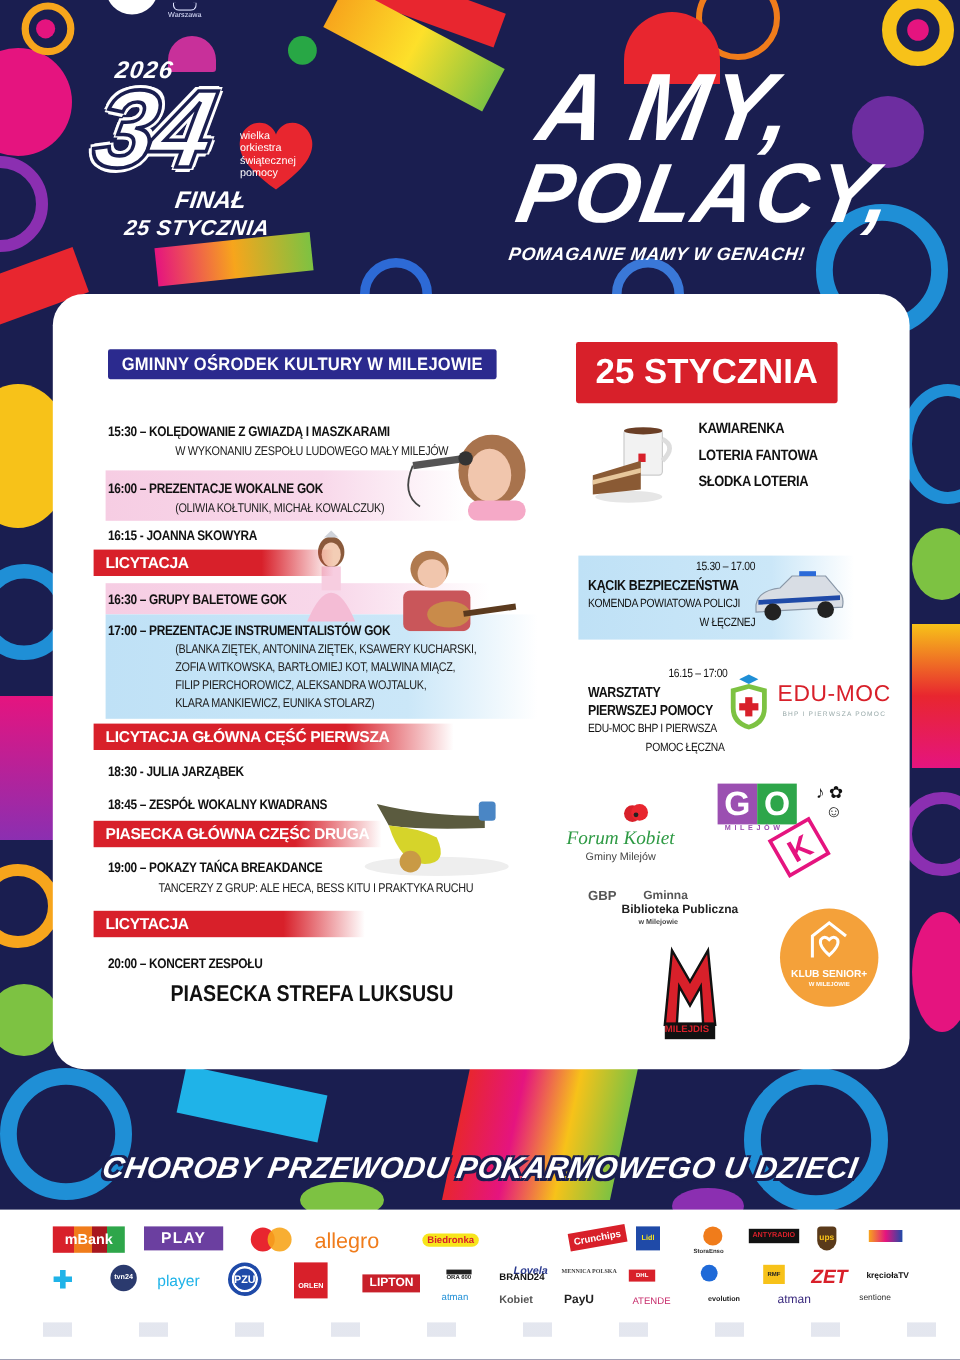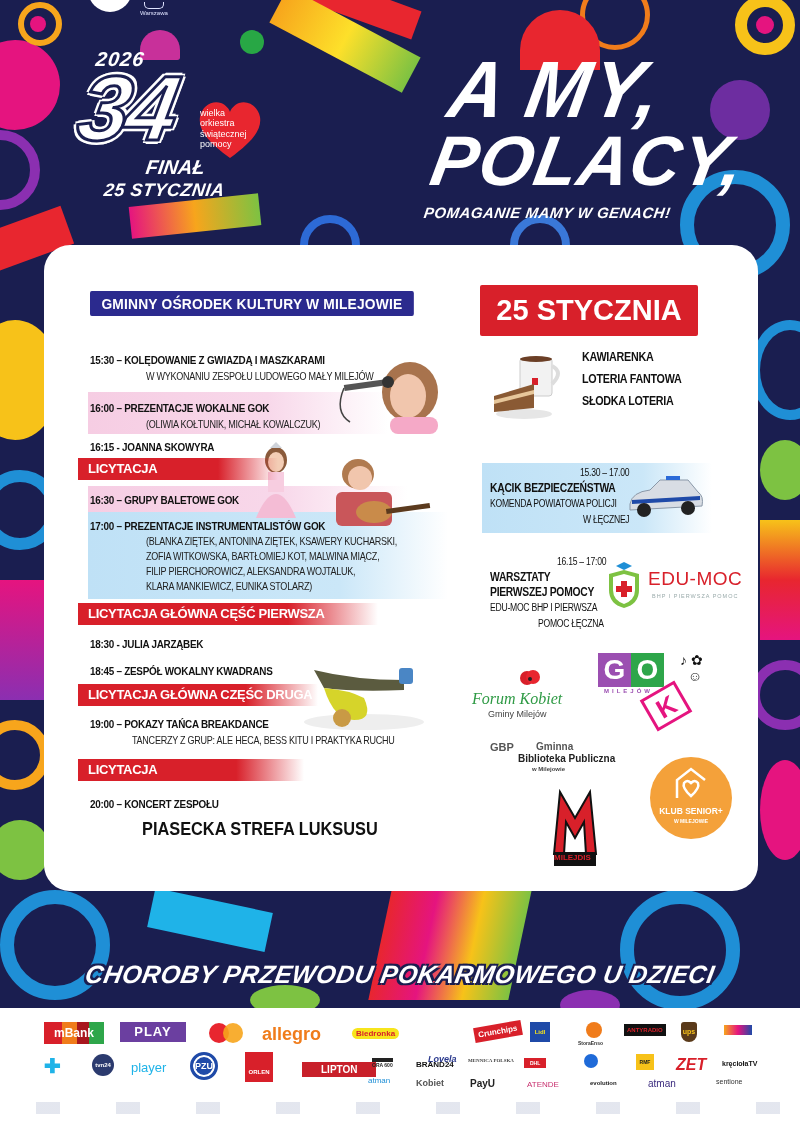--- a/index.html
+++ b/index.html
@@ -233,21 +233,21 @@
   <span class="sub" style="line-height:15px;"><span class="narrow">FILIP PIERCHOROWICZ, ALEKSANDRA WOJTALUK,</span></span>
   <span class="sub" style="line-height:15px;"><span class="narrow">KLARA MANKIEWICZ, EUNIKA STOLARZ)</span></span>
 </div>
 <div class="red-bar cond" style="left:78px;top:603px;width:300px;">LICYTACJA GŁÓWNA CĘŚĆ PIERWSZA</div>
 <div class="row cond" style="left:90px;top:634px;">
   <span class="t narrow">18:30 - JULIA JARZĄBEK</span>
 </div>
 <div class="row cond" style="left:90px;top:661px;">
   <span class="t narrow">18:45 – ZESPÓŁ WOKALNY KWADRANS</span>
 </div>
-<div class="red-bar cond" style="left:78px;top:684px;width:240px;">LICYTACJA GŁÓWNA CZĘŚC DRUGA</div>
+<div class="red-bar cond" style="left:78px;top:684px;width:240px;">PIASECKA GŁÓWNA CZĘŚC DRUGA</div>
 <div class="row cond" style="left:90px;top:714px;">
   <span class="t narrow">19:00 – POKAZY TAŃCA BREAKDANCE</span>
   <span class="sub" style="padding-left:42px;"><span class="narrow">TANCERZY Z GRUP: ALE HECA, BESS KITU I PRAKTYKA RUCHU</span></span>
 </div>
 <div class="red-bar cond" style="left:78px;top:759px;width:226px;">LICYTACJA</div>
 <div class="row cond" style="left:90px;top:794px;">
   <span class="t narrow">20:00 – KONCERT ZESPOŁU</span>
 </div>
 <div class="row" style="left:142px;top:818px;font-size:19px;font-weight:bold;">
   <span class="narrow">PIASECKA STREFA LUKSUSU</span>
@@ -351,37 +351,37 @@
 
 <div class="sponsors">
   <div class="sp" style="left:44px;top:14px;width:60px;height:22px;background:linear-gradient(90deg,#d8202a 0%,#d8202a 30%,#f07c1b 30%,#f07c1b 55%,#a8171e 55%,#a8171e 75%,#2ea64a 75%);color:#fff;font-size:12px;line-height:22px;text-align:center;">mBank</div>
   <div class="sp" style="left:120px;top:14px;width:66px;height:20px;background:#6b3fa0;color:#fff;font-size:13px;line-height:20px;text-align:center;letter-spacing:1px;">PLAY</div>
   <div class="sp" style="left:208px;top:14px;">
     <svg width="36" height="22" viewBox="0 0 36 22">
         <circle cx="11" cy="11" r="10" fill="#e8262f"></circle>
         <circle cx="25" cy="11" r="10" fill="#f7a51c" fill-opacity="0.9"></circle>
       </svg>
   </div>
-  <div class="sp" style="left:262px;top:16px;color:#f07c1b;font-size:18px;font-weight:bold;">allegro</div>
+  <div class="sp" style="left:262px;top:16px;color:#f07c1b;font-size:18px;font-weight:normal;">allegro</div>
   <div class="sp" style="left:352px;top:20px;background:#f7e51c;color:#d8202a;font-size:8px;padding:1px 4px;border-radius:6px;">Biedronka</div>
   <div class="sp" style="left:428px;top:22px;color:#2b3a8e;font-size:9px;font-style:italic;margin-top:24px;">Lovela</div>
   <div class="sp" style="left:474px;top:16px;background:#d8202a;color:#fff;font-size:8px;padding:3px 4px;transform:rotate(-10deg);">Crunchips</div>
   <div class="sp" style="left:530px;top:14px;width:20px;height:20px;background:#1f4aa8;color:#f7e51c;font-size:6px;line-height:20px;text-align:center;">Lidl</div>
   <div class="sp" style="left:578px;top:32px;color:#333;font-size:5px;">StoraEnso</div>
   <div class="sp" style="left:586px;top:14px;width:16px;height:16px;border-radius:50%;background:#f07c1b;"></div>
   <div class="sp" style="left:624px;top:16px;background:#111;color:#d8202a;font-size:6px;padding:3px 3px;">ANTYRADIO</div>
   <div class="sp" style="left:681px;top:14px;width:16px;height:20px;background:#5a3a1a;color:#f7c219;font-size:7px;line-height:20px;text-align:center;border-radius:3px 3px 8px 8px;">ups</div>
   <div class="sp" style="left:724px;top:17px;width:28px;height:10px;background:linear-gradient(90deg,#f7a51c,#e5147f,#1f4aa8);color:transparent;font-size:5px;">TVP</div>
 
   <div class="sp" style="left:44px;top:46px;color:#1fb3e8;font-size:20px;">✚</div>
   <div class="sp" style="left:92px;top:46px;width:22px;height:22px;border-radius:50%;background:#2b3a6e;color:#fff;font-size:6px;line-height:22px;text-align:center;">tvn24</div>
   <div class="sp" style="left:131px;top:52px;color:#1fb3e8;font-size:13px;font-weight:normal;">player</div>
   <div class="sp" style="left:190px;top:44px;width:28px;height:28px;border-radius:50%;background:#1f4aa8;border:3px solid #1f4aa8;color:#fff;font-size:9px;line-height:22px;text-align:center;box-shadow:inset 0 0 0 2px #fff;">PZU</div>
   <div class="sp" style="left:245px;top:44px;width:28px;height:30px;background:#d8202a;color:#fff;font-size:6px;line-height:40px;text-align:center;">ORLEN</div>
-  <div class="sp" style="left:302px;top:54px;background:#c8202a;color:#fff;font-size:10px;padding:2px 19px;">LIPTON</div>
+  <div class="sp" style="left:302px;top:54px;background:#c8202a;color:#fff;font-size:10px;padding:2px 6px;">LIPTON</div>
   <div class="sp" style="left:372px;top:50px;color:#222;font-size:5px;border-top:4px solid #222;">ORA 600</div>
   <div class="sp" style="left:368px;top:68px;color:#1f8fd6;font-size:8px;font-weight:normal;">atman</div>
   <div class="sp" style="left:416px;top:52px;color:#111;font-size:8px;">BRAND24</div>
   <div class="sp" style="left:468px;top:50px;color:#444;font-size:5px;font-family:'Liberation Serif',serif;">MENNICA POLSKA</div>
   <div class="sp" style="left:524px;top:50px;background:#d8202a;color:#fff;font-size:5px;padding:2px 6px;">DHL</div>
   <div class="sp" style="left:584px;top:46px;width:14px;height:14px;border-radius:50%;background:#1f6ad8;"></div>
   <div class="sp" style="left:636px;top:46px;width:18px;height:16px;background:#f7c219;color:#222;font-size:5px;line-height:16px;text-align:center;">RMF</div>
   <div class="sp" style="left:676px;top:48px;color:#d8202a;font-size:16px;font-style:italic;">ZET</div>
   <div class="sp" style="left:722px;top:52px;color:#111;font-size:7px;">kręciołaTV</div>
 

